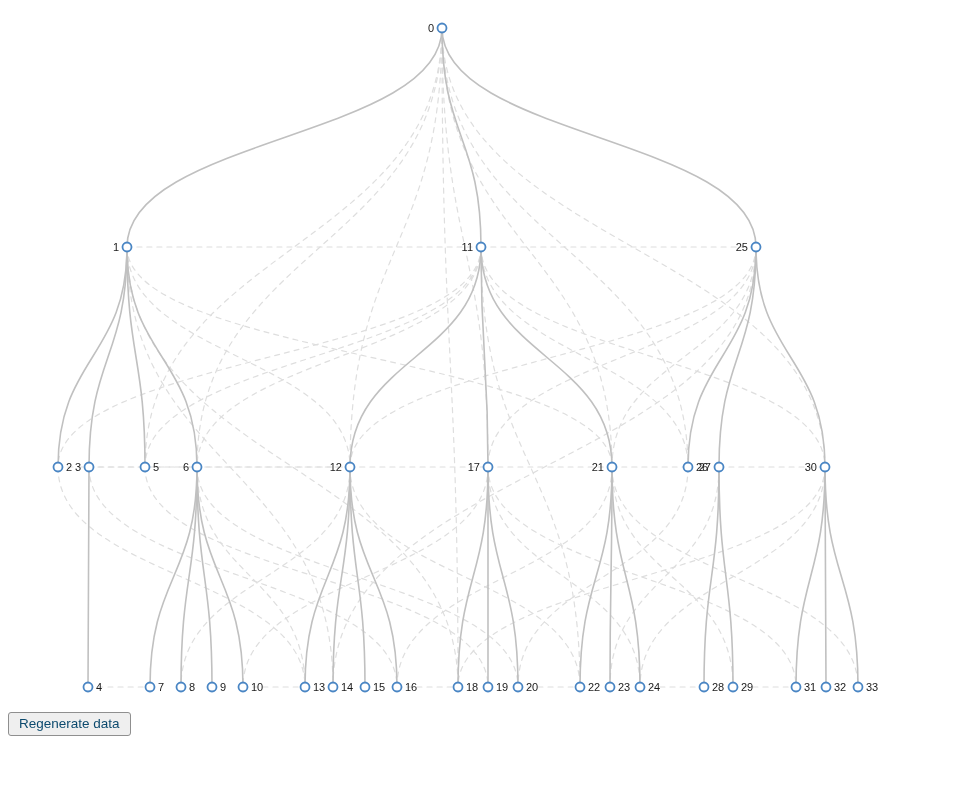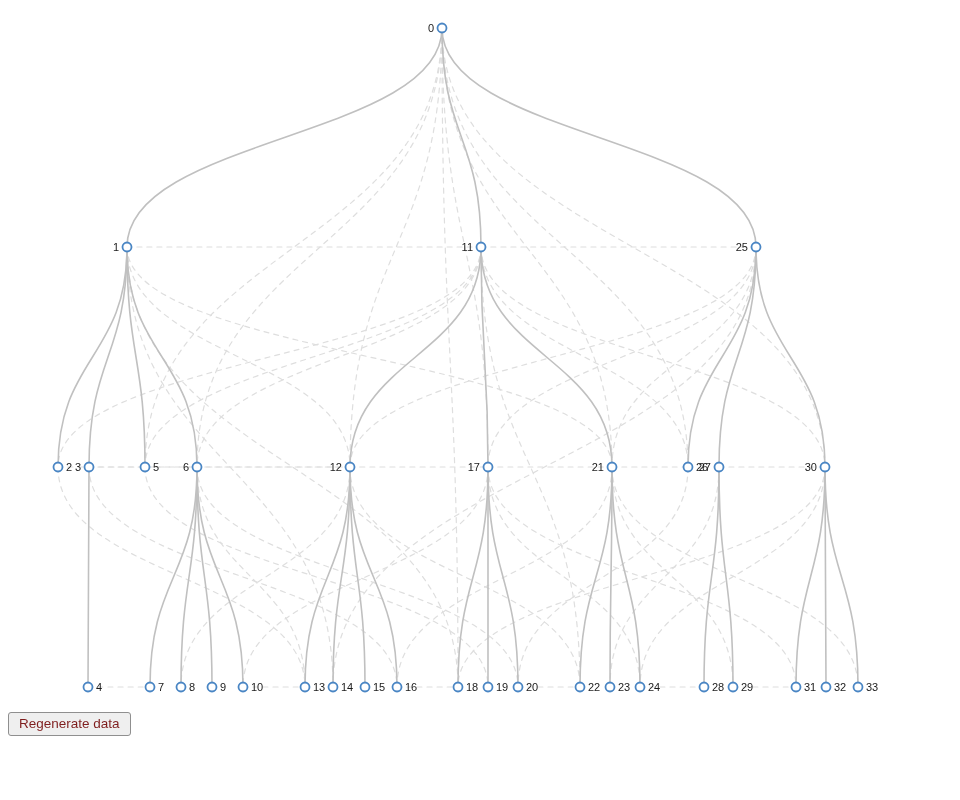--- a/index.html
+++ b/index.html
@@ -20,21 +20,21 @@
     left: 0;
     top: 0;
     display: block;
   }
   .regen {
     position: absolute;
     left: 8px;
     top: 712px;
     font-family: "Liberation Sans", sans-serif;
     font-size: 13.5px;
-    color: #7f1d1d;
+    color: #0c4a6e;
     background: #efefef;
     border: 1px solid #8f8f8f;
     border-radius: 3px;
     padding: 3px 10px 4px 10px;
     cursor: pointer;
   }
 </style>
 </head>
 <body>
 

